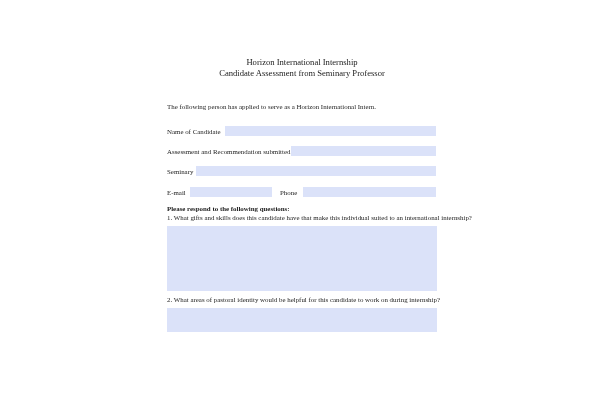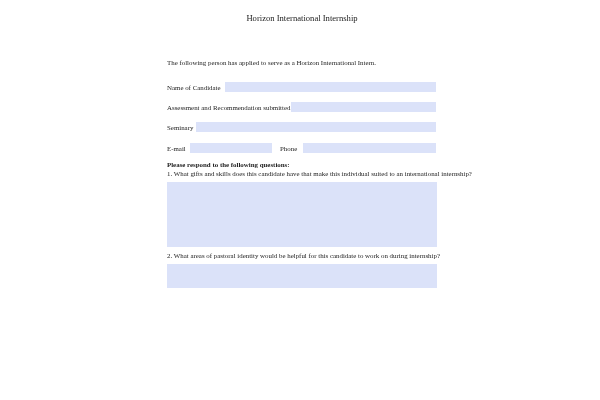--- a/index.html
+++ b/index.html
@@ -1,18 +1,18 @@
 <!DOCTYPE html>
 <html><head>
 <meta charset="utf-8">
 <style>
   html, body { margin:0; padding:0; background:#ffffff; }
   .canvas {
     position:relative; width:600px; height:288px; background:#ffffff;
-    font-family:"Liberation Serif", serif; color:#1c1c1c; overflow:hidden;
+    font-family:"Liberation Serif", serif; color:#1c1c1c; overflow:hidden;margin-top:44px;
   }
   .abs { position:absolute; }
 
   .title {
     left:167px; top:13px; width:270px; text-align:center;
     font-size:8.6px; line-height:10.5px; color:#222222;
   }
 
   .intro { left:167px; top:59px; font-size:6.9px; white-space:nowrap; }
 
@@ -56,20 +56,21 @@
     background:#ececec;
   }
 </style>
 </head>
 <body>
 
 <div class="canvas">
 
   <div class="abs title">
     <div>Horizon International Internship</div>
+    <div>Candidate Assessment from Seminary Professor</div>
   </div>
 
   <div class="abs intro">The following person has applied to serve as a Horizon International Intern.</div>
 
   <span class="lbl" style="left:167px; top:84px;">Name of Candidate</span>
   <input type="text" class="field" style="left: 225px; top: 82px; width: 211px;" value="">
 
   <span class="lbl" style="left:167px; top:104px;">Assessment and Recommendation submitted by</span>
   <input type="text" class="field" style="left: 291px; top: 102px; width: 145px;" value="">
 

